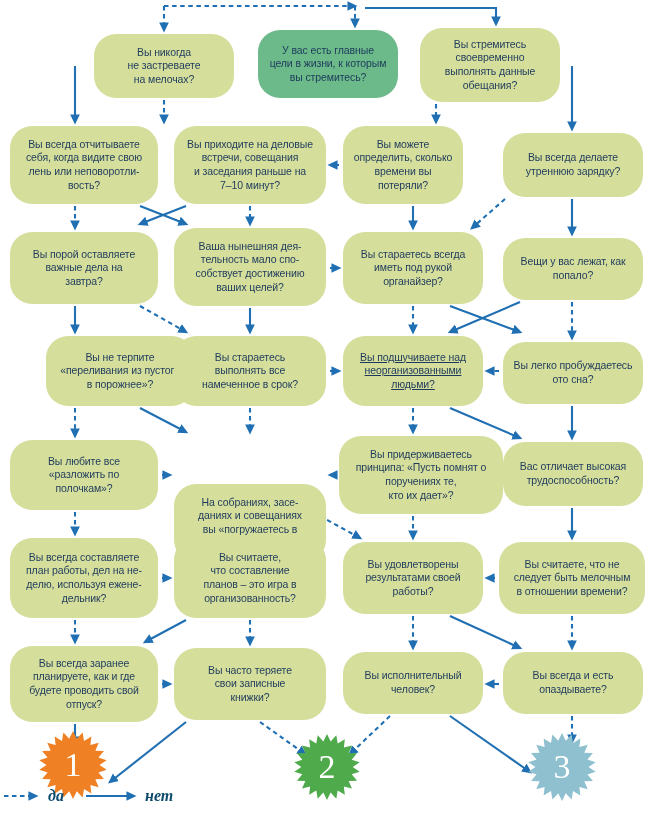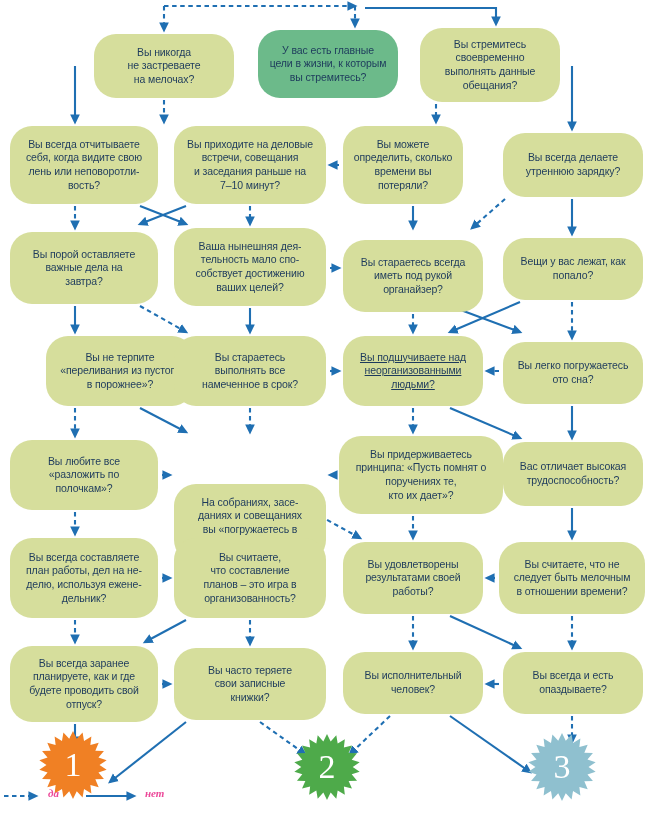--- a/index.html
+++ b/index.html
@@ -10,21 +10,21 @@
   .node{position:absolute;box-sizing:border-box;display:flex;align-items:center;
         justify-content:center;text-align:center;border-radius:22px;
         color:#1d3a5c;font-size:10.5px;line-height:13.6px;padding:2px 6px;
         white-space:pre-line;letter-spacing:-0.1px;}
   .node.q{background:#d6de9c;}
   .node.start{background:#6cba8a;}
   .star{position:absolute;display:flex;align-items:center;justify-content:center;}
   .star span{position:relative;color:#ffffff;font-size:34px;line-height:34px;
              font-family:"Liberation Serif","DejaVu Serif",serif;font-weight:400;}
   .legend{position:absolute;left:0;top:782px;width:330px;height:28px;}
-  .legend .lbl{position:absolute;color:#ec4899;font-size:11px;font-style:italic;
+  .legend .lbl{position:absolute;color:#0c4a6e;font-size:16px;font-style:italic;
                font-weight:bold;font-family:"Liberation Serif","DejaVu Serif",serif;}
 </style>
 </head>
 <body>
 
 <div id="stage">
 
   <svg class="layer" id="edge-layer" viewBox="0 0 650 815" xmlns="http://www.w3.org/2000/svg">
     <defs>
       <marker id="arrowhead" markerWidth="5.2" markerHeight="5.2" refX="3.6" refY="2.6" orient="auto" markerUnits="strokeWidth">
@@ -116,35 +116,35 @@
 потеряли?</div>
       <div class="node q" style="left: 503px; top: 133px; width: 140px; height: 64px;">Вы всегда делаете
 утреннюю зарядку?</div>
       <div class="node q" style="left: 10px; top: 232px; width: 148px; height: 72px;">Вы порой оставляете
 важные дела на
 завтра?</div>
       <div class="node q" style="left: 174px; top: 228px; width: 152px; height: 78px;">Ваша нынешняя дея-
 тельность мало спо-
 собствует достижению
 ваших целей?</div>
-      <div class="node q" style="left: 343px; top: 240px; width: 140px; height: 72px;">Вы стараетесь всегда
+      <div class="node q" style="left: 343px; top: 232px; width: 140px; height: 72px;">Вы стараетесь всегда
 иметь под рукой
 органайзер?</div>
       <div class="node q" style="left: 503px; top: 238px; width: 140px; height: 62px;">Вещи у вас лежат, как
 попало?</div>
       <div class="node q" style="left: 10px; top: 336px; width: 148px; height: 70px; margin-left: 36px;">Вы не терпите
 «переливания из пустого
 в порожнее»?</div>
       <div class="node q" style="left: 174px; top: 336px; width: 152px; height: 70px;">Вы стараетесь
 выполнять все
 намеченное в срок?</div>
       <div class="node q" style="left: 343px; top: 336px; width: 140px; height: 70px; text-decoration: underline;">Вы подшучиваете над
 неорганизованными
 людьми?</div>
-      <div class="node q" style="left: 503px; top: 342px; width: 140px; height: 62px;">Вы легко погружаетесь
+      <div class="node q" style="left: 503px; top: 342px; width: 140px; height: 62px;">Вы легко пробуждаетесь
 ото сна?</div>
       <div class="node q" style="left: 10px; top: 440px; width: 148px; height: 70px;">Вы любите все
 «разложить по
 полочкам»?</div>
       <div class="node q" style="left: 174px; top: 436px; width: 152px; height: 78px; margin-top: 48px;">На собраниях, засе-
 даниях и совещаниях
 вы «погружаетесь в
 небытие»?</div>
       <div class="node q" style="left: 339px; top: 436px; width: 164px; height: 78px;">Вы придерживаетесь
 принципа: «Пусть помнят о

